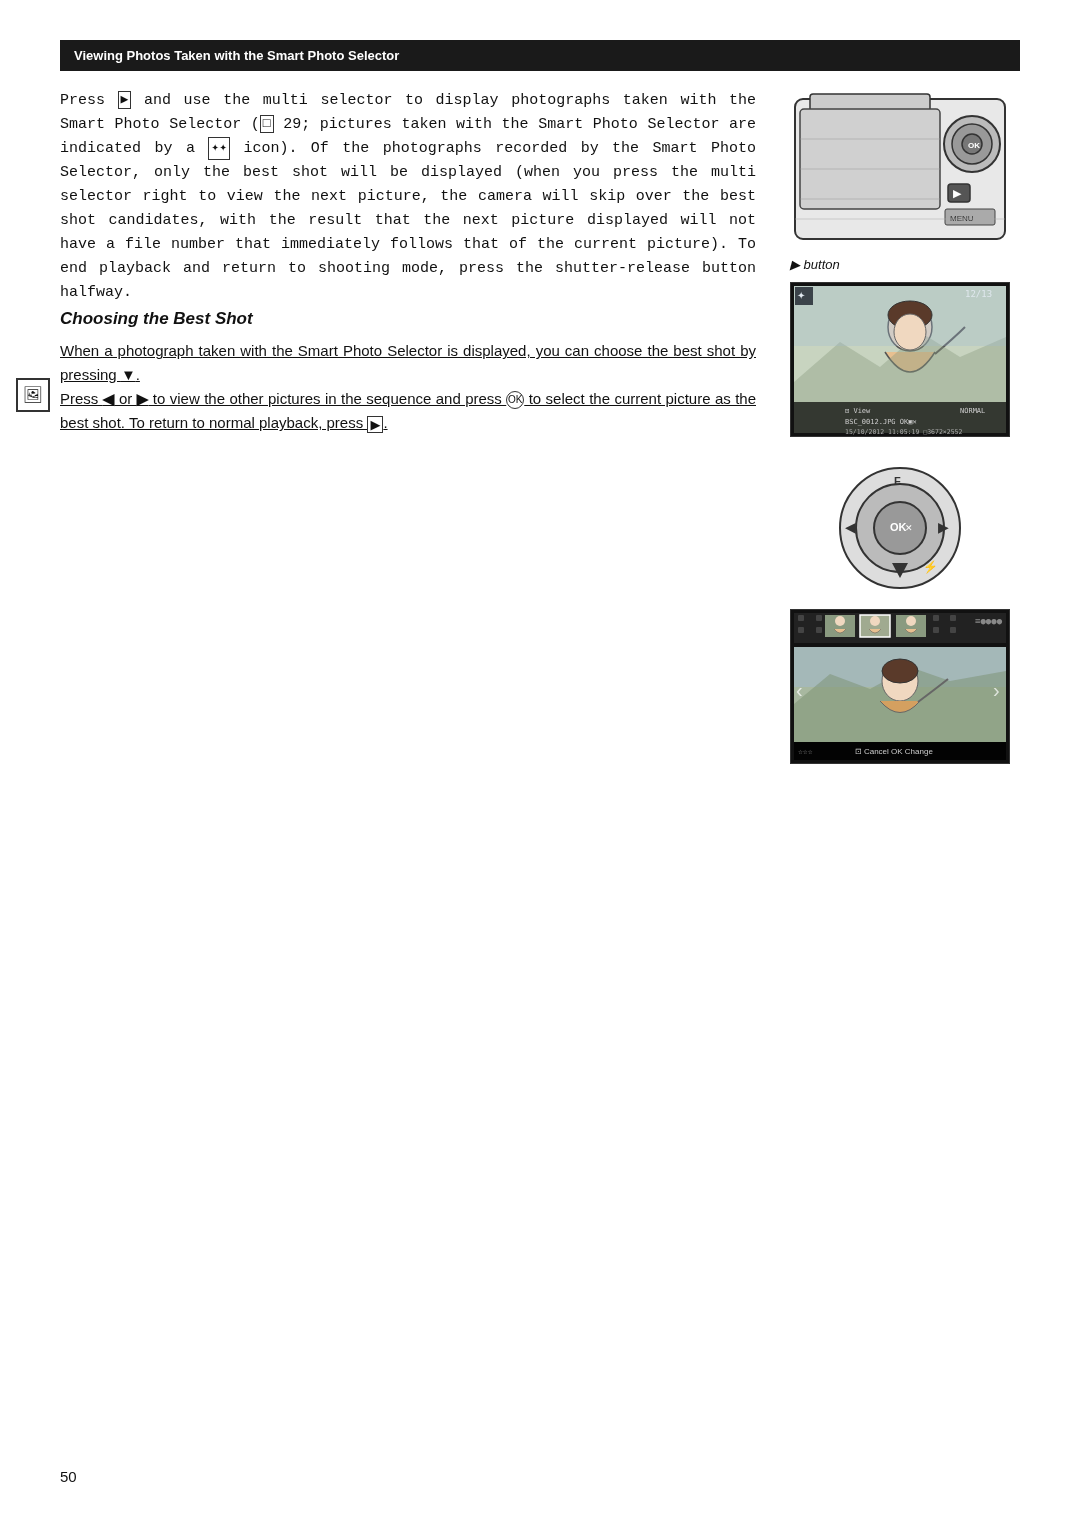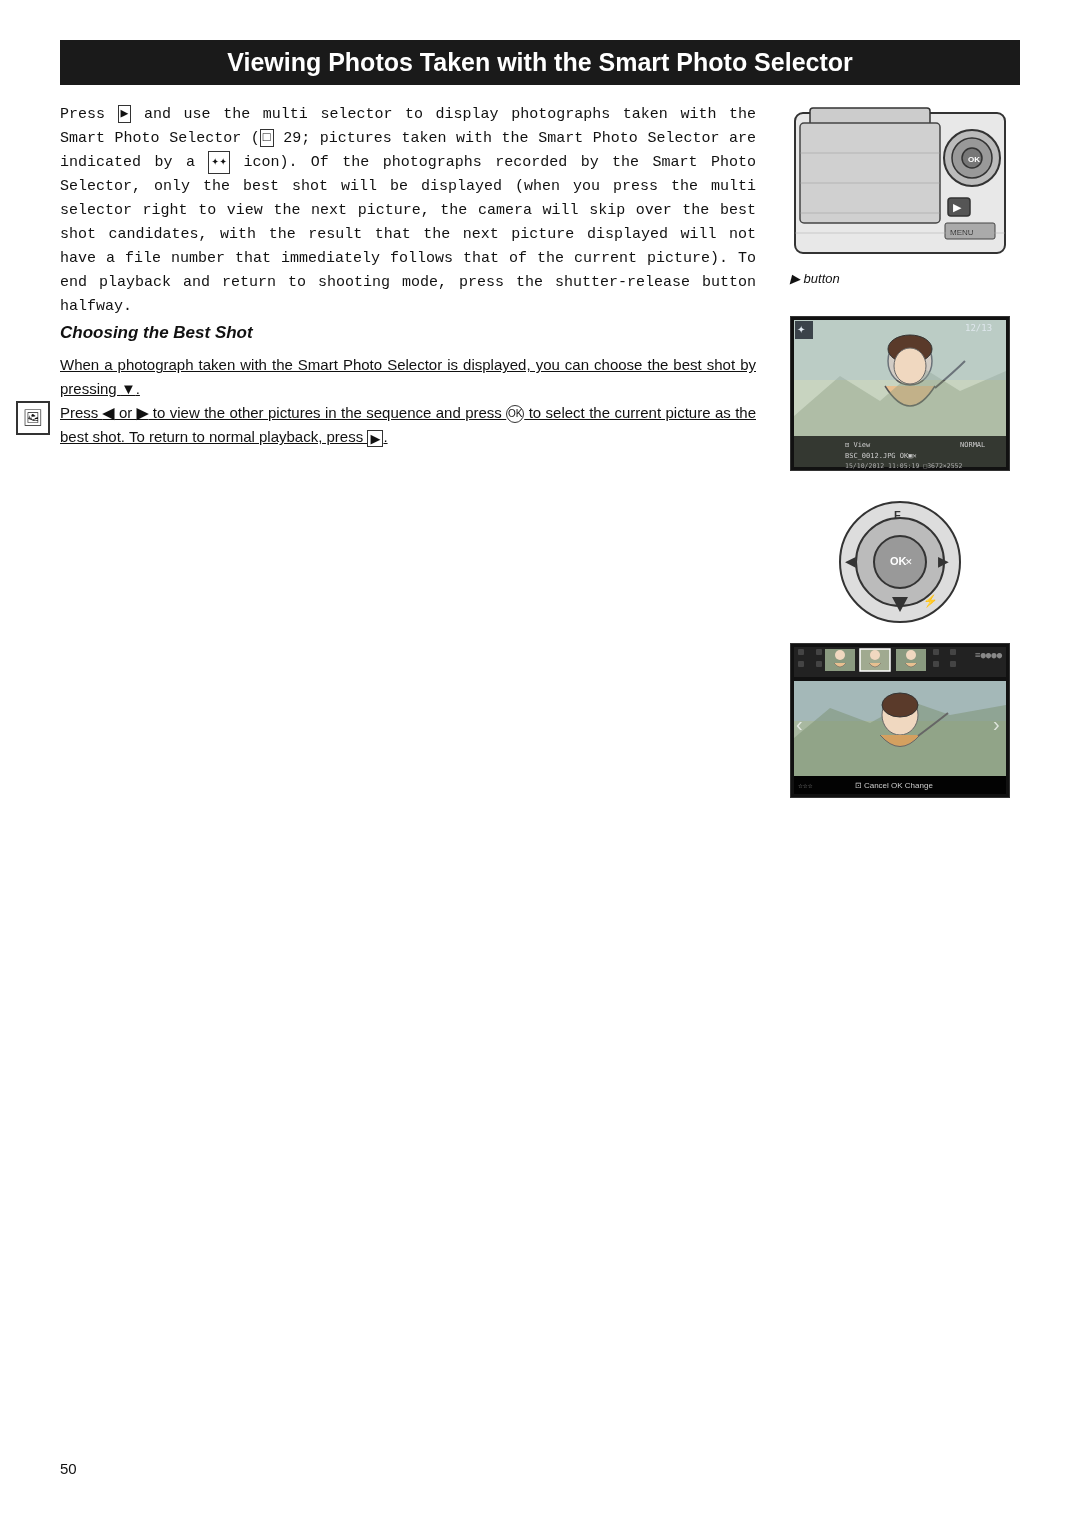--- a/index.html
+++ b/index.html
@@ -10,26 +10,25 @@
       color: #111;
       width: 1080px;
       min-height: 1521px;
       padding: 40px 60px 60px 60px;
     }
 
     
     .section-header {
       background: #1a1a1a;
       color: #fff;
-      font-size: 25px;
+      font-size: 13px;
       font-weight: bold;
       padding: 8px 14px;
       margin-bottom: 18px;
       font-family: Arial, sans-serif;
-      text-align: center;
     }
 
     
     .content-area {
       display: flex;
       gap: 24px;
       margin-bottom: 0;
     }
 
     .text-column {
@@ -63,21 +62,21 @@
       font-size: 15px;
       line-height: 1.6;
       text-align: justify;
       font-family: Arial, sans-serif;
       text-decoration: underline;
     }
 
     
     .page-number {
       position: fixed;
-      bottom: 44px;
+      bottom: 36px;
       left: 60px;
       font-size: 15px;
       font-family: Arial, sans-serif;
     }
 
     .text-column-wrapper {
       position: relative;
     }
 
     
@@ -150,21 +149,21 @@
         <rect x="158" y="95" width="22" height="18" rx="3" fill="#555" stroke="#333" stroke-width="1.5"></rect>
         <text x="163" y="108" font-size="11" fill="#fff" font-family="Arial">▶</text>
 
         <rect x="155" y="120" width="50" height="16" rx="2" fill="#aaa" stroke="#444" stroke-width="1"></rect>
         <text x="160" y="132" font-size="8" fill="#333" font-family="Arial">MENU</text>
 
         <line x1="5" y1="130" x2="215" y2="130" stroke="#aaa" stroke-width="0.5"></line>
       </svg>
     </div>
 
-    <div style="font-size:13px; font-style:italic; font-family:Arial,sans-serif; width:220px; text-align:left; margin-top:-6px; margin-bottom:20px;">
+    <div style="font-size:13px; font-style:italic; font-family:Arial,sans-serif; width:220px; text-align:left; margin-top:-6px; margin-bottom:0;">
       <span>▶ button</span>
     </div>
 
     <div>
       <svg width="220" height="155" viewBox="0 0 220 155" xmlns="http://www.w3.org/2000/svg">
 
         <rect x="0" y="0" width="220" height="155" fill="#111" stroke="#333" stroke-width="2"></rect>
 
         <rect x="4" y="4" width="212" height="147" fill="#c8d4c0"></rect>
 

